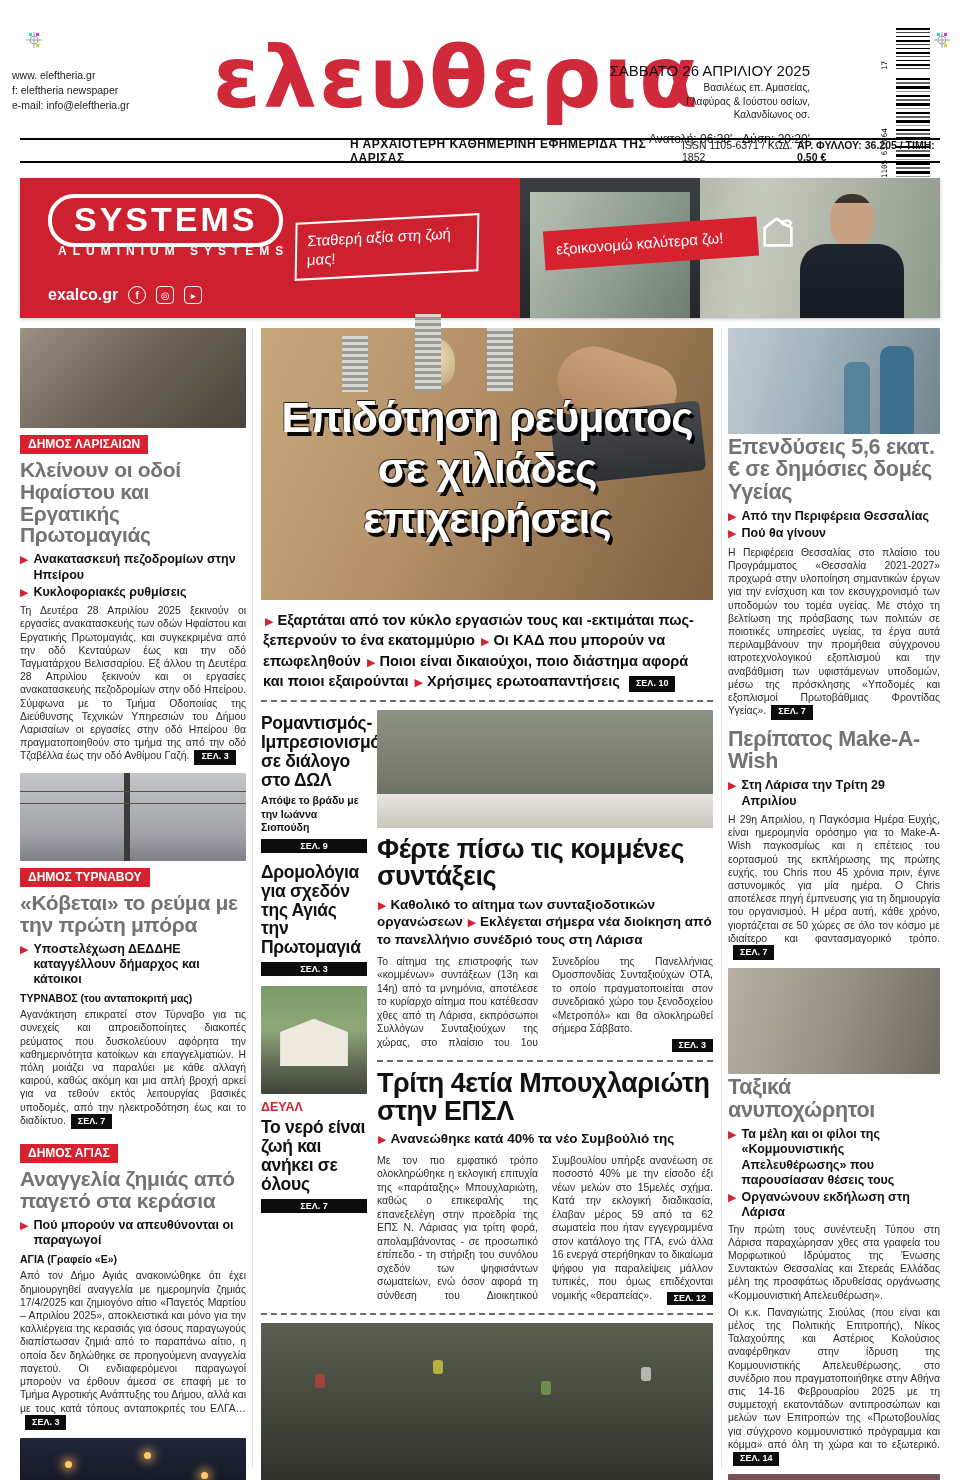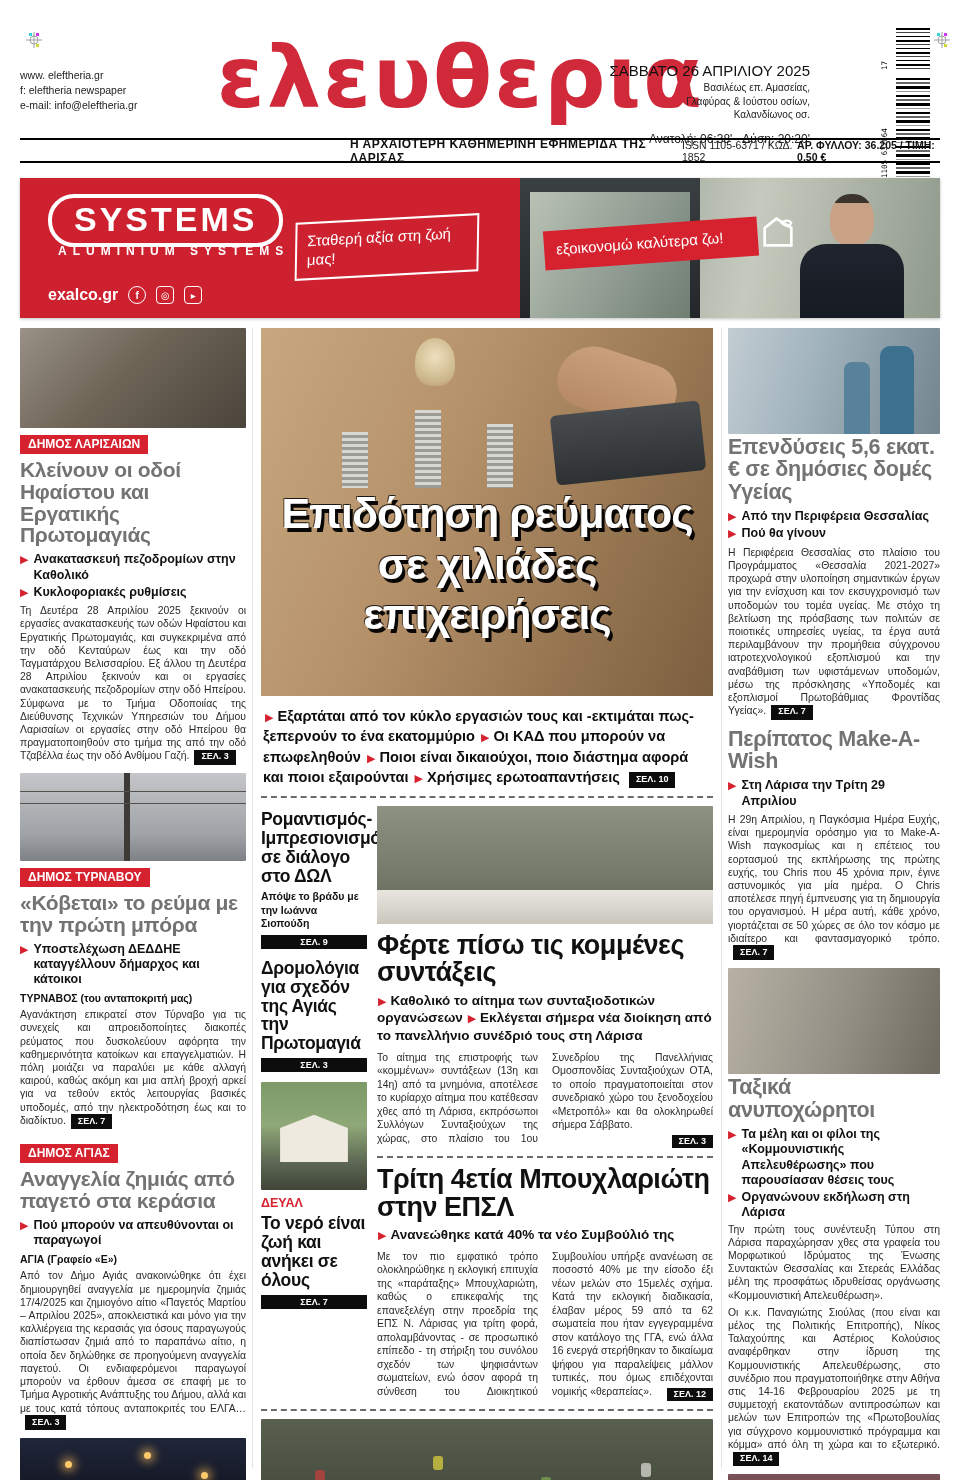--- a/index.html
+++ b/index.html
@@ -2,21 +2,21 @@
 <html lang="el"><head>
 <meta charset="utf-8">
 <style>
   html,body{margin:0;padding:0;background:#fff;}
   .page{position:relative;width:960px;height:1480px;background:#fff;overflow:hidden;
         font-family:"Liberation Sans","DejaVu Sans",sans-serif;color:#111;}
   
   .reg{position:absolute;width:16px;height:16px;opacity:.8;}
   .reg-tl{left:26px;top:32px;} .reg-tr{right:10px;top:32px;}
   
-  .masthead{position:absolute;left:20px;right:20px;top:40px;height:92px;}
+  .masthead{position:absolute;left:12px;right:20px;top:40px;height:92px;}
   .contact{position:absolute;left:0;top:28px;font-size:10.5px;line-height:1.45;color:#222;}
   .logo{position:absolute;left:50%;top:-6px;transform:translateX(-54%);
         font-family:"DejaVu Sans","Liberation Sans",sans-serif;font-weight:800;
         font-size:86px;line-height:1;color:#d0293a;letter-spacing:2px;}
   .dateblock{position:absolute;right:130px;top:22px;text-align:right;}
   .date{font-size:15px;font-weight:normal;margin-left:12px;}
   .saints{font-size:10px;line-height:1.35;color:#222;margin-top:2px;white-space:pre-line;}
   .sun{font-size:12px;color:#222;margin-top:10px;}
   .barcode-wrap{position:absolute;right:10px;top:-12px;width:46px;}
   .bc-sm{position:relative;height:42px;margin-bottom:8px;}
@@ -86,21 +86,21 @@
   .ph-conference{height:118px;background:linear-gradient(#8d9383 0%,#767c6c 55%,#5c6254 100%);}
   .table{position:absolute;left:0;bottom:0;width:100%;height:34px;background:linear-gradient(#e8e6df,#c9c6bc);}
   .ph-signing{height:106px;background:linear-gradient(105deg,#b7b1a5 0%,#948f84 55%,#6f6a60 100%);}
   .ph-panel{height:98px;background:linear-gradient(#7a5257 0%,#57383c 60%,#3c282b 100%);}
   .ph-church{height:108px;background:linear-gradient(#7c9a68 0%,#8fa878 40%,#5c6652 75%,#3f4538 100%);}
   .pediment{position:absolute;left:18%;top:30%;width:64%;height:44%;background:#efeadf;
      clip-path:polygon(50% 0,100% 28%,100% 100%,0 100%,0 28%);}
   .ph-crowd{height:168px;background:linear-gradient(#59604f 0%,#41463a 55%,#2c2f27 100%);}
   .speck{position:absolute;width:10px;height:14px;border-radius:3px;opacity:.8;}
   
-  .lead-photo{position:relative;height:368px;background:linear-gradient(115deg,#c7a87e 0%,#b5916a 40%,#93734f 75%,#7c5f40 100%);}
+  .lead-photo{position:relative;height:272px;background:linear-gradient(115deg,#c7a87e 0%,#b5916a 40%,#93734f 75%,#7c5f40 100%);}
   .stack{position:absolute;bottom:208px;width:26px;background:repeating-linear-gradient(#d8d8d2 0 3px,#9b9b95 3px 6px);}
   .hand{position:absolute;right:36px;top:26px;width:120px;height:64px;border-radius:40px 30px 20px 30px;
      background:linear-gradient(#caa07c,#b58a64);transform:rotate(18deg);}
   .calc{position:absolute;right:10px;top:80px;width:150px;height:70px;background:linear-gradient(#474b4e,#2e3134);border-radius:6px;transform:rotate(-6deg);}
   .bulb{position:absolute;left:34%;top:10px;width:40px;height:48px;border-radius:50% 50% 40% 40%;
      background:radial-gradient(circle at 50% 40%,#f4e9c8,#cdb98c 70%,rgba(0,0,0,0));opacity:.9;}
   .lead-title{position:absolute;left:0;right:0;bottom:56px;text-align:center;color:#fff;
      font-weight:800;font-size:43px;line-height:1.18;letter-spacing:-1px;
      text-shadow:3px 4px 0 rgba(0,0,0,.95),-1px -1px 0 rgba(0,0,0,.6),1px -1px 0 rgba(0,0,0,.6);}
   .lead-title span{display:block;}
@@ -212,21 +212,21 @@
   <main class="content">
 
     <div class="col-left">
       <div class="photo ph-roadworks"></div>
 
       <article>
         <div class="tag">ΔΗΜΟΣ ΛΑΡΙΣΑΙΩΝ</div>
         <h2 class="hl">Κλείνουν οι οδοί Ηφαίστου και Εργατικής Πρωτομαγιάς</h2>
         <div class="bullet">
             <span class="tri"></span>
-            <span>Ανακατασκευή πεζοδρομίων στην Καθολικό</span>
+            <span>Ανακατασκευή πεζοδρομίων στην Ηπείρου</span>
           </div>
         <div class="bullet">
             <span class="tri"></span>
             <span>Κυκλοφοριακές ρυθμίσεις</span>
           </div>
         <p class="body"><span>Τη Δευτέρα 28 Απριλίου 2025 ξεκινούν οι εργασίες ανακατασκευής των οδών Ηφαίστου και Εργατικής Πρωτομαγιάς, και συγκεκριμένα από την οδό Κενταύρων έως και την οδό Ταγματάρχου Βελισσαρίου. Εξ άλλου τη Δευτέρα 28 Απριλίου ξεκινούν και οι εργασίες ανακατασκευής πεζοδρομίων στην οδό Ηπείρου. Σύμφωνα με το Τμήμα Οδοποιίας της Διεύθυνσης Τεχνικών Υπηρεσιών του Δήμου Λαρισαίων οι εργασίες στην οδό Ηπείρου θα πραγματοποιηθούν στο τμήμα της από την οδό Τζαβέλλα έως την οδό Ανθίμου Γαζή.</span><span class="pg">ΣΕΛ. 3</span></p>
       </article>
 
       <div class="photo ph-powerlines">
         <div class="pole"></div>

